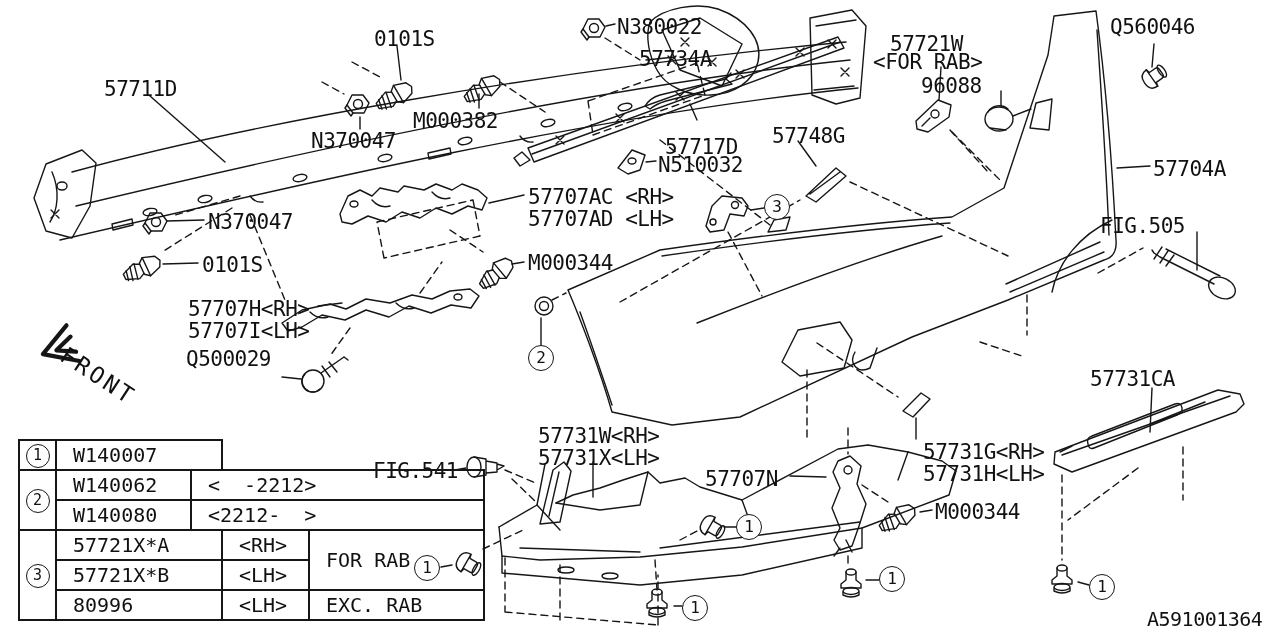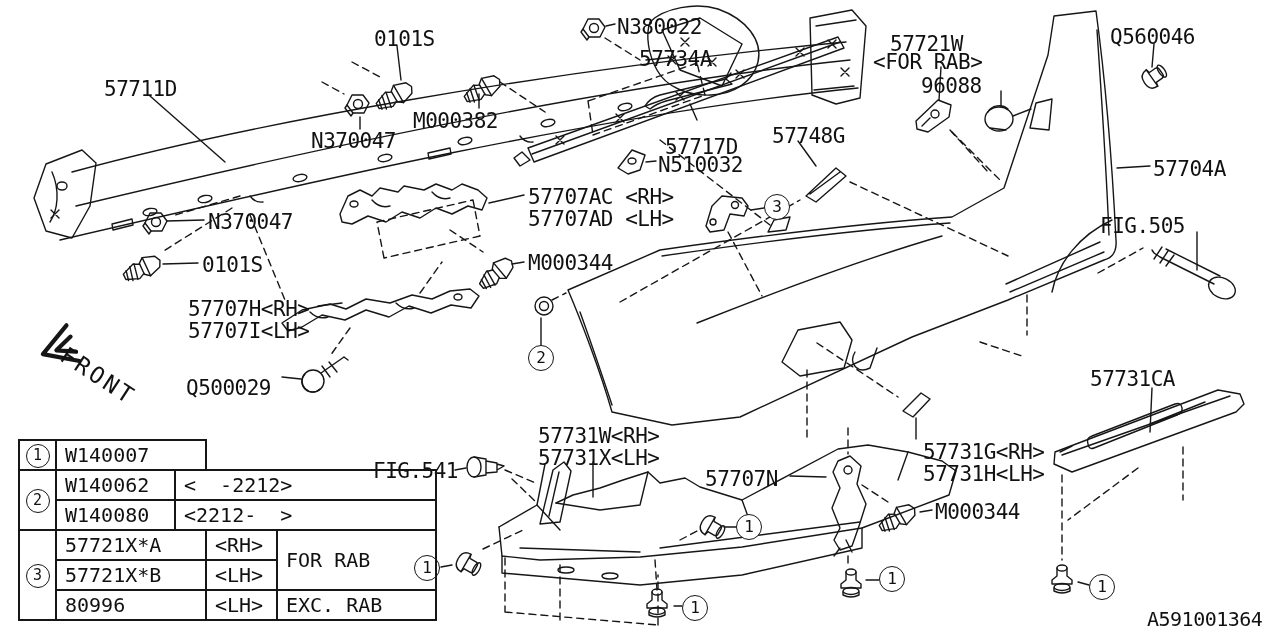--- a/index.html
+++ b/index.html
@@ -10,21 +10,21 @@
   #art .dash{stroke-dasharray:7 5;}
   #art .thick{stroke-width:4.2;}
   .lbl{position:absolute;font-size:21px;line-height:1.05;white-space:pre;letter-spacing:-0.5px;}
   .lbl.small{font-size:20px;}
   .co{position:absolute;width:24px;height:24px;border:1.7px solid #161616;border-radius:50%;
       background:#fff;text-align:center;font-size:16px;line-height:23px;}
   .front{position:absolute;left:70px;top:342px;font-size:23px;letter-spacing:3px;
          transform:rotate(33deg);transform-origin:left top;}
   
   #legend{position:absolute;left:18px;top:439px;border-collapse:collapse;}
-  #legend td{border:2px solid #161616;height:28px;padding:0 8px;font-size:20px;
+  #legend td{border:2px solid #161616;height:28px;padding:0 16px;font-size:20px;
              font-family:"DejaVu Sans Mono","Liberation Mono",monospace;color:#111;white-space:pre;}
   #legend td.c{text-align:center;padding:0;}
   #legend .cc{display:inline-block;width:22px;height:22px;border:1.6px solid #161616;border-radius:50%;
               font-size:15px;line-height:21px;text-align:center;vertical-align:middle;}
 </style>
 </head>
 <body>
 
 <div id="stage">
 
@@ -249,32 +249,32 @@
 <div class="lbl" style="left:104px;top:78px">57711D</div>
 <div class="lbl" style="left:311px;top:130px">N370047</div>
 <div class="lbl" style="left:413px;top:110px">M000382</div>
 <div class="lbl" style="left:617px;top:16px">N380022</div>
 <div class="lbl" style="left:639px;top:48px">57734A</div>
 <div class="lbl" style="left:665px;top:136px">57717D</div>
 <div class="lbl" style="left:658px;top:154px">N510032</div>
 <div class="lbl" style="left:890px;top:33px">57721W</div>
 <div class="lbl" style="left:873px;top:51px">&lt;FOR RAB&gt;</div>
 <div class="lbl" style="left:921px;top:75px">96088</div>
-<div class="lbl" style="left:1110px;top:26px">Q560046</div>
+<div class="lbl" style="left:1110px;top:16px">Q560046</div>
 <div class="lbl" style="left:1153px;top:158px">57704A</div>
 <div class="lbl" style="left:1100px;top:215px">FIG.505</div>
 <div class="lbl" style="left:772px;top:125px">57748G</div>
 <div class="lbl" style="left:528px;top:186px">57707AC &lt;RH&gt;</div>
 <div class="lbl" style="left:528px;top:208px">57707AD &lt;LH&gt;</div>
 <div class="lbl" style="left:208px;top:211px">N370047</div>
 <div class="lbl" style="left:202px;top:254px">0101S</div>
 <div class="lbl" style="left:528px;top:252px">M000344</div>
 <div class="lbl" style="left:188px;top:298px">57707H&lt;RH&gt;</div>
 <div class="lbl" style="left:188px;top:320px">57707I&lt;LH&gt;</div>
-<div class="lbl" style="left:186px;top:377px">Q500029</div>
+<div class="lbl" style="left:186px;top:348px">Q500029</div>
 <div class="lbl" style="left:538px;top:425px">57731W&lt;RH&gt;</div>
 <div class="lbl" style="left:538px;top:447px">57731X&lt;LH&gt;</div>
 <div class="lbl" style="left:373px;top:460px">FIG.541</div>
 <div class="lbl" style="left:705px;top:468px">57707N</div>
 <div class="lbl" style="left:923px;top:441px">57731G&lt;RH&gt;</div>
 <div class="lbl" style="left:923px;top:463px">57731H&lt;LH&gt;</div>
 <div class="lbl" style="left:935px;top:501px">M000344</div>
 <div class="lbl" style="left:1090px;top:368px">57731CA</div>
 <div class="lbl small" style="left:1147px;top:609px">A591001364</div>
 <div class="front">FRONT</div>

